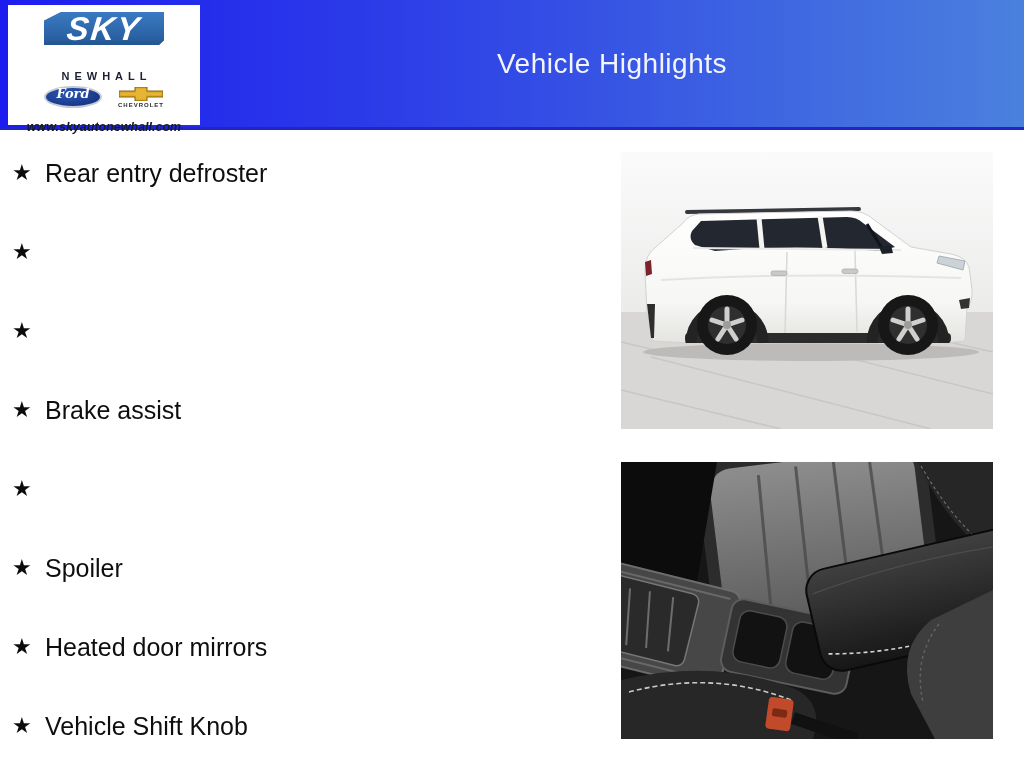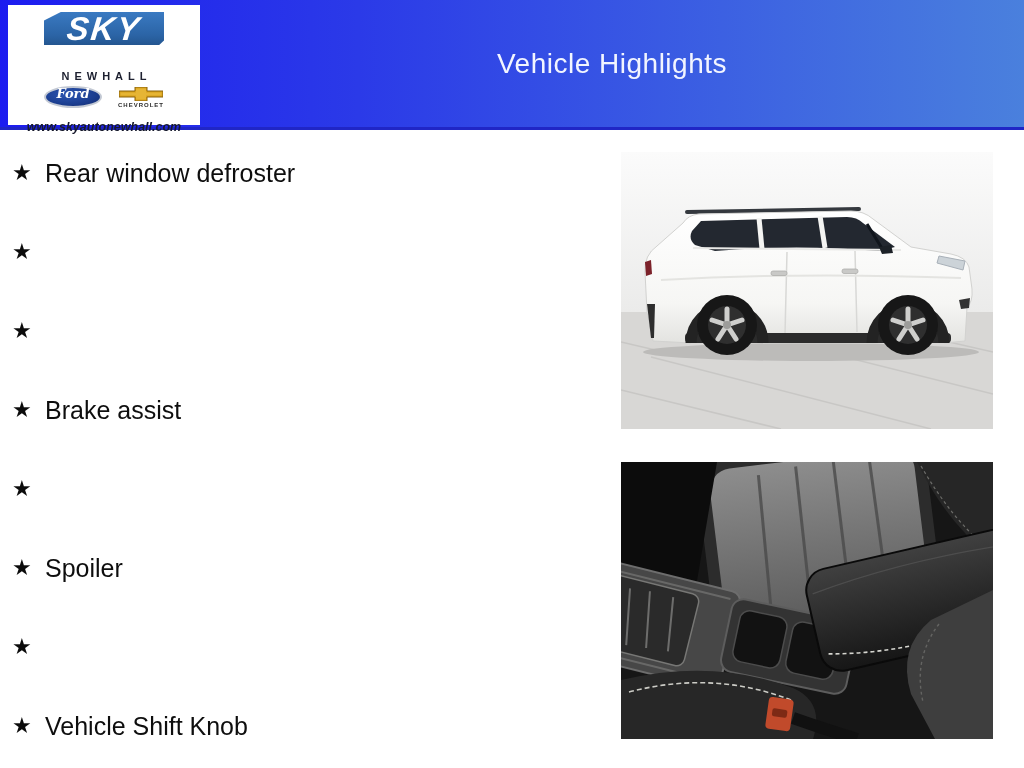--- a/index.html
+++ b/index.html
@@ -99,41 +99,42 @@
         </div>
       </div>
       <div class="website-text">www.skyautonewhall.com</div>
     </div>
     <h1 class="page-title">Vehicle Highlights</h1>
   </div>
 
   <ul class="highlights">
     <li>
       <span class="star">★</span>
-      <span class="item-text">Rear window defroster</span>
+      <span class="item-text">Rear entry defroster</span>
     </li>
     <li>
       <span class="star">★</span>
     </li>
     <li>
       <span class="star">★</span>
     </li>
     <li>
       <span class="star">★</span>
       <span class="item-text">Brake assist</span>
     </li>
     <li>
       <span class="star">★</span>
     </li>
     <li>
       <span class="star">★</span>
       <span class="item-text">Spoiler</span>
     </li>
     <li>
       <span class="star">★</span>
+      <span class="item-text">Heated door mirrors</span>
     </li>
     <li>
       <span class="star">★</span>
       <span class="item-text">Vehicle Shift Knob</span>
     </li>
   </ul>
 
   <figure class="photo photo-exterior">
     <svg viewBox="0 0 372 277">
       <defs>

